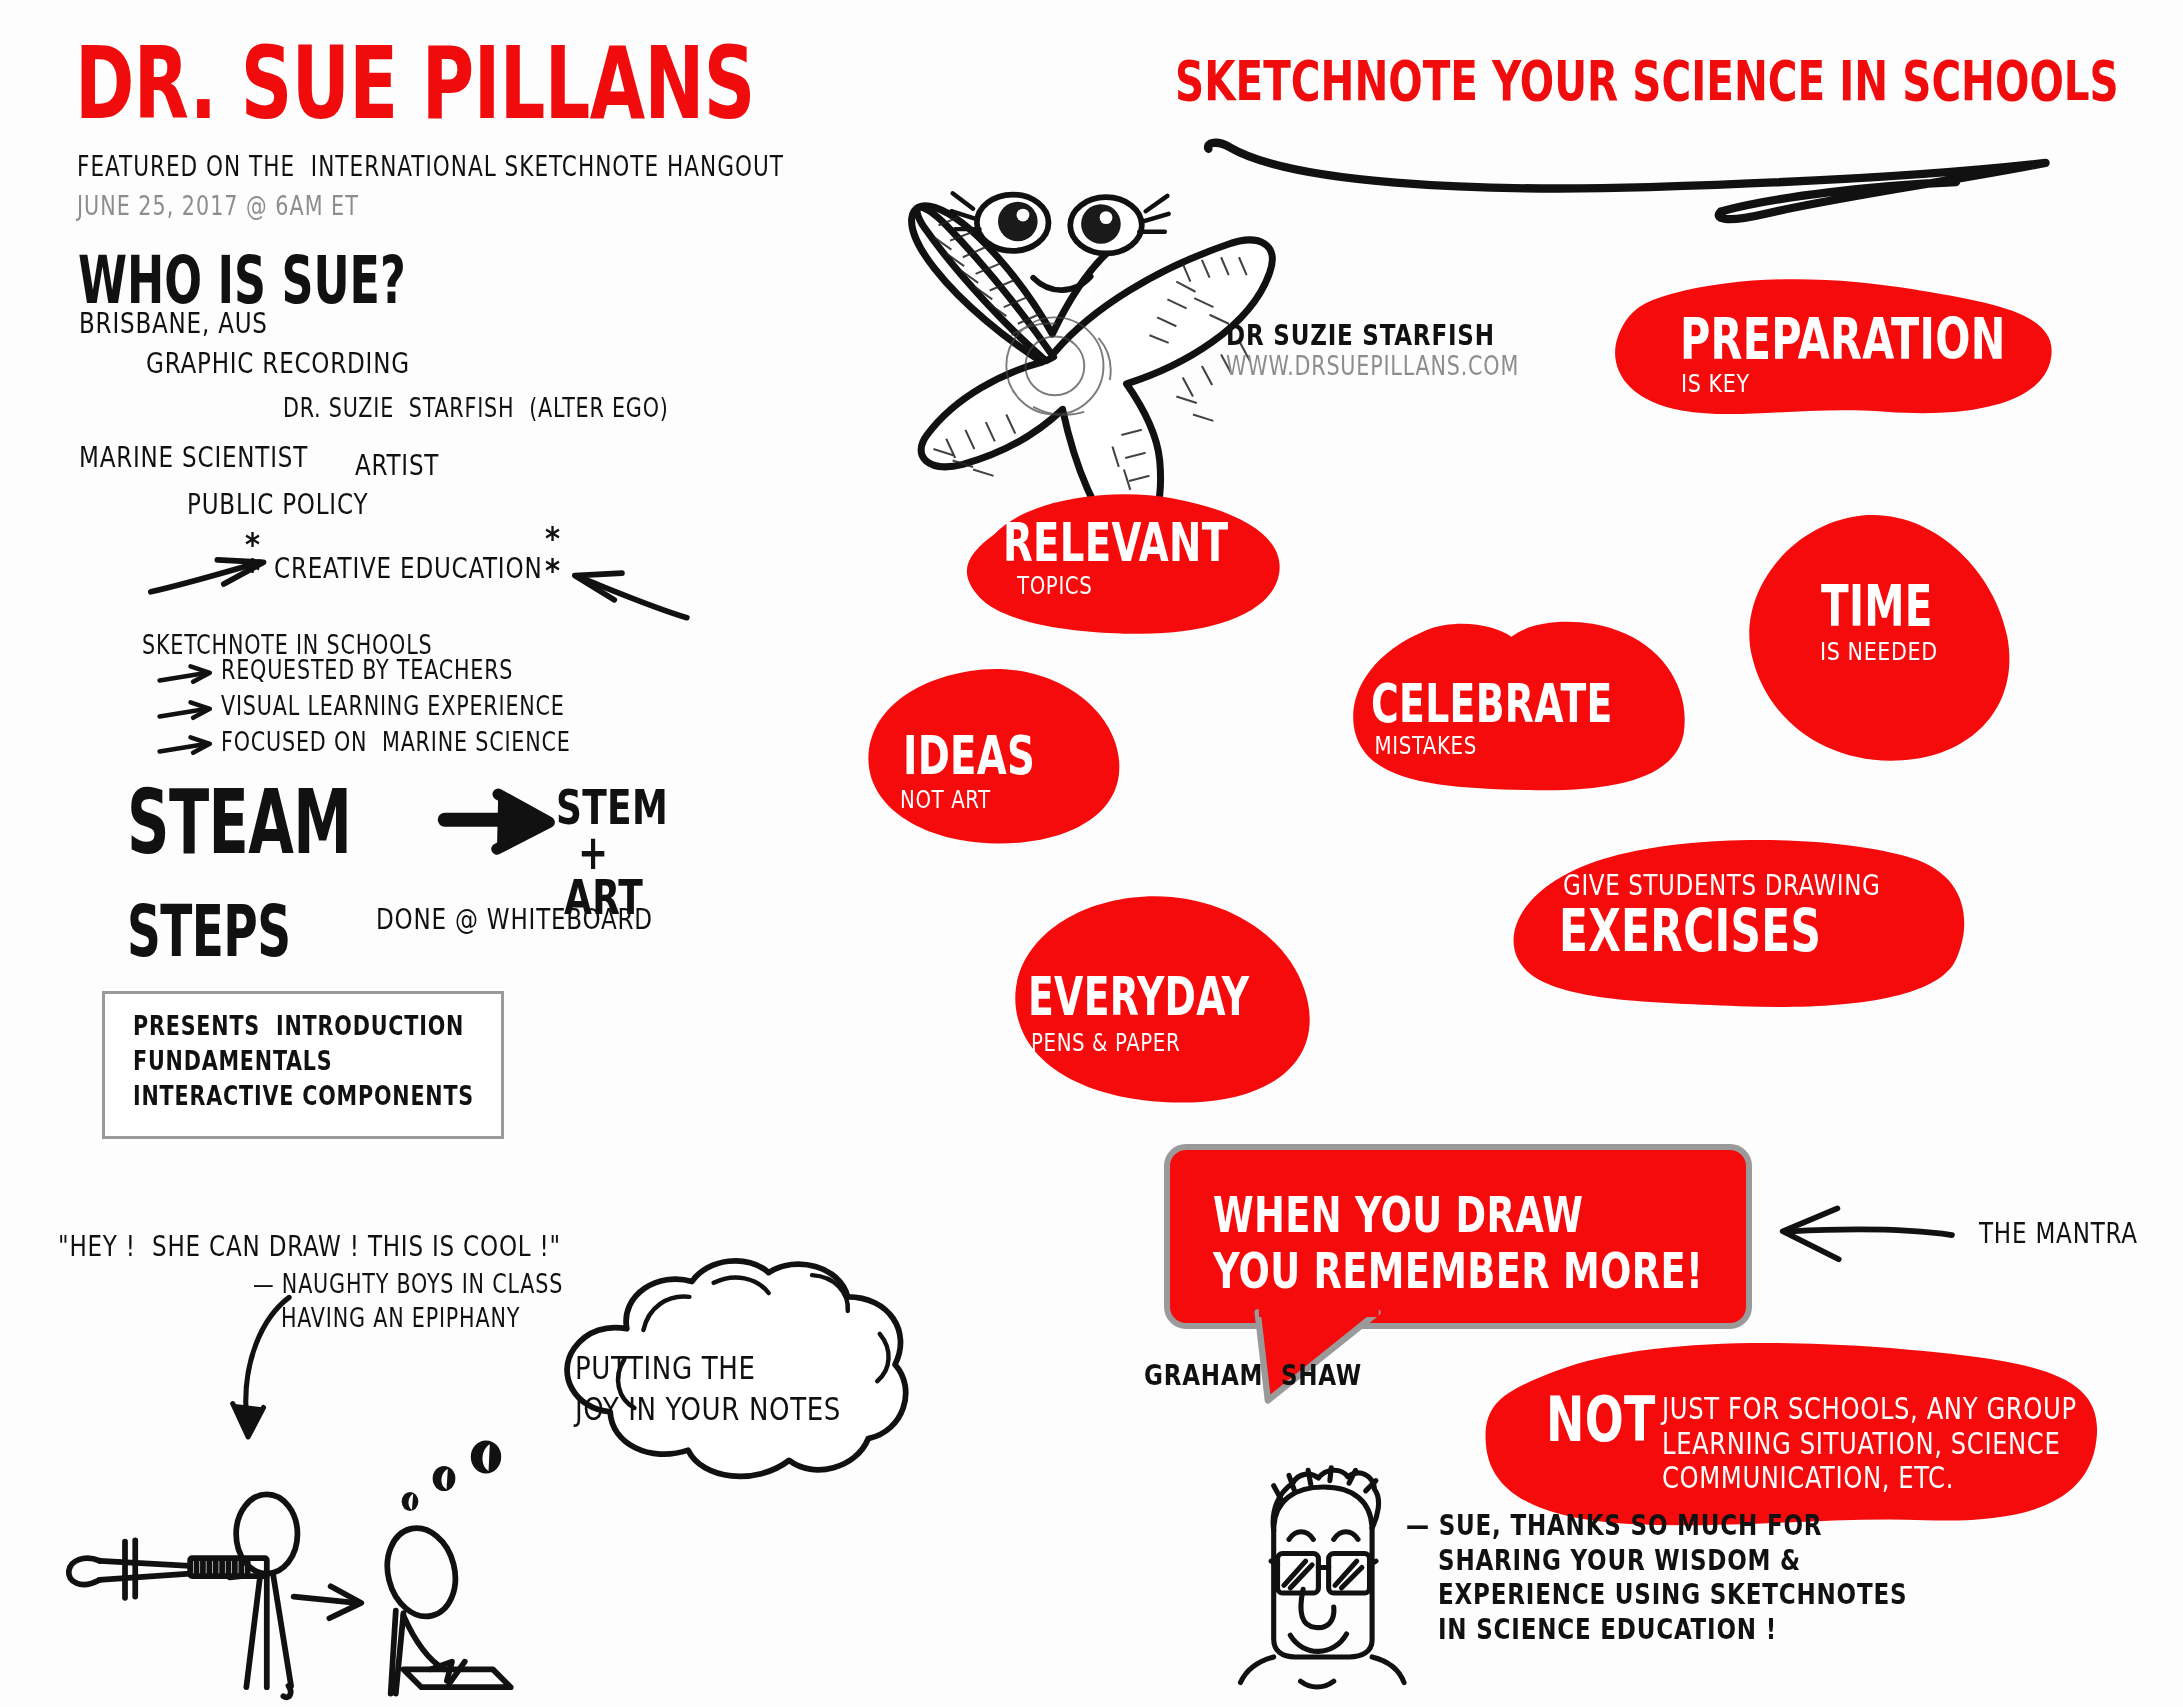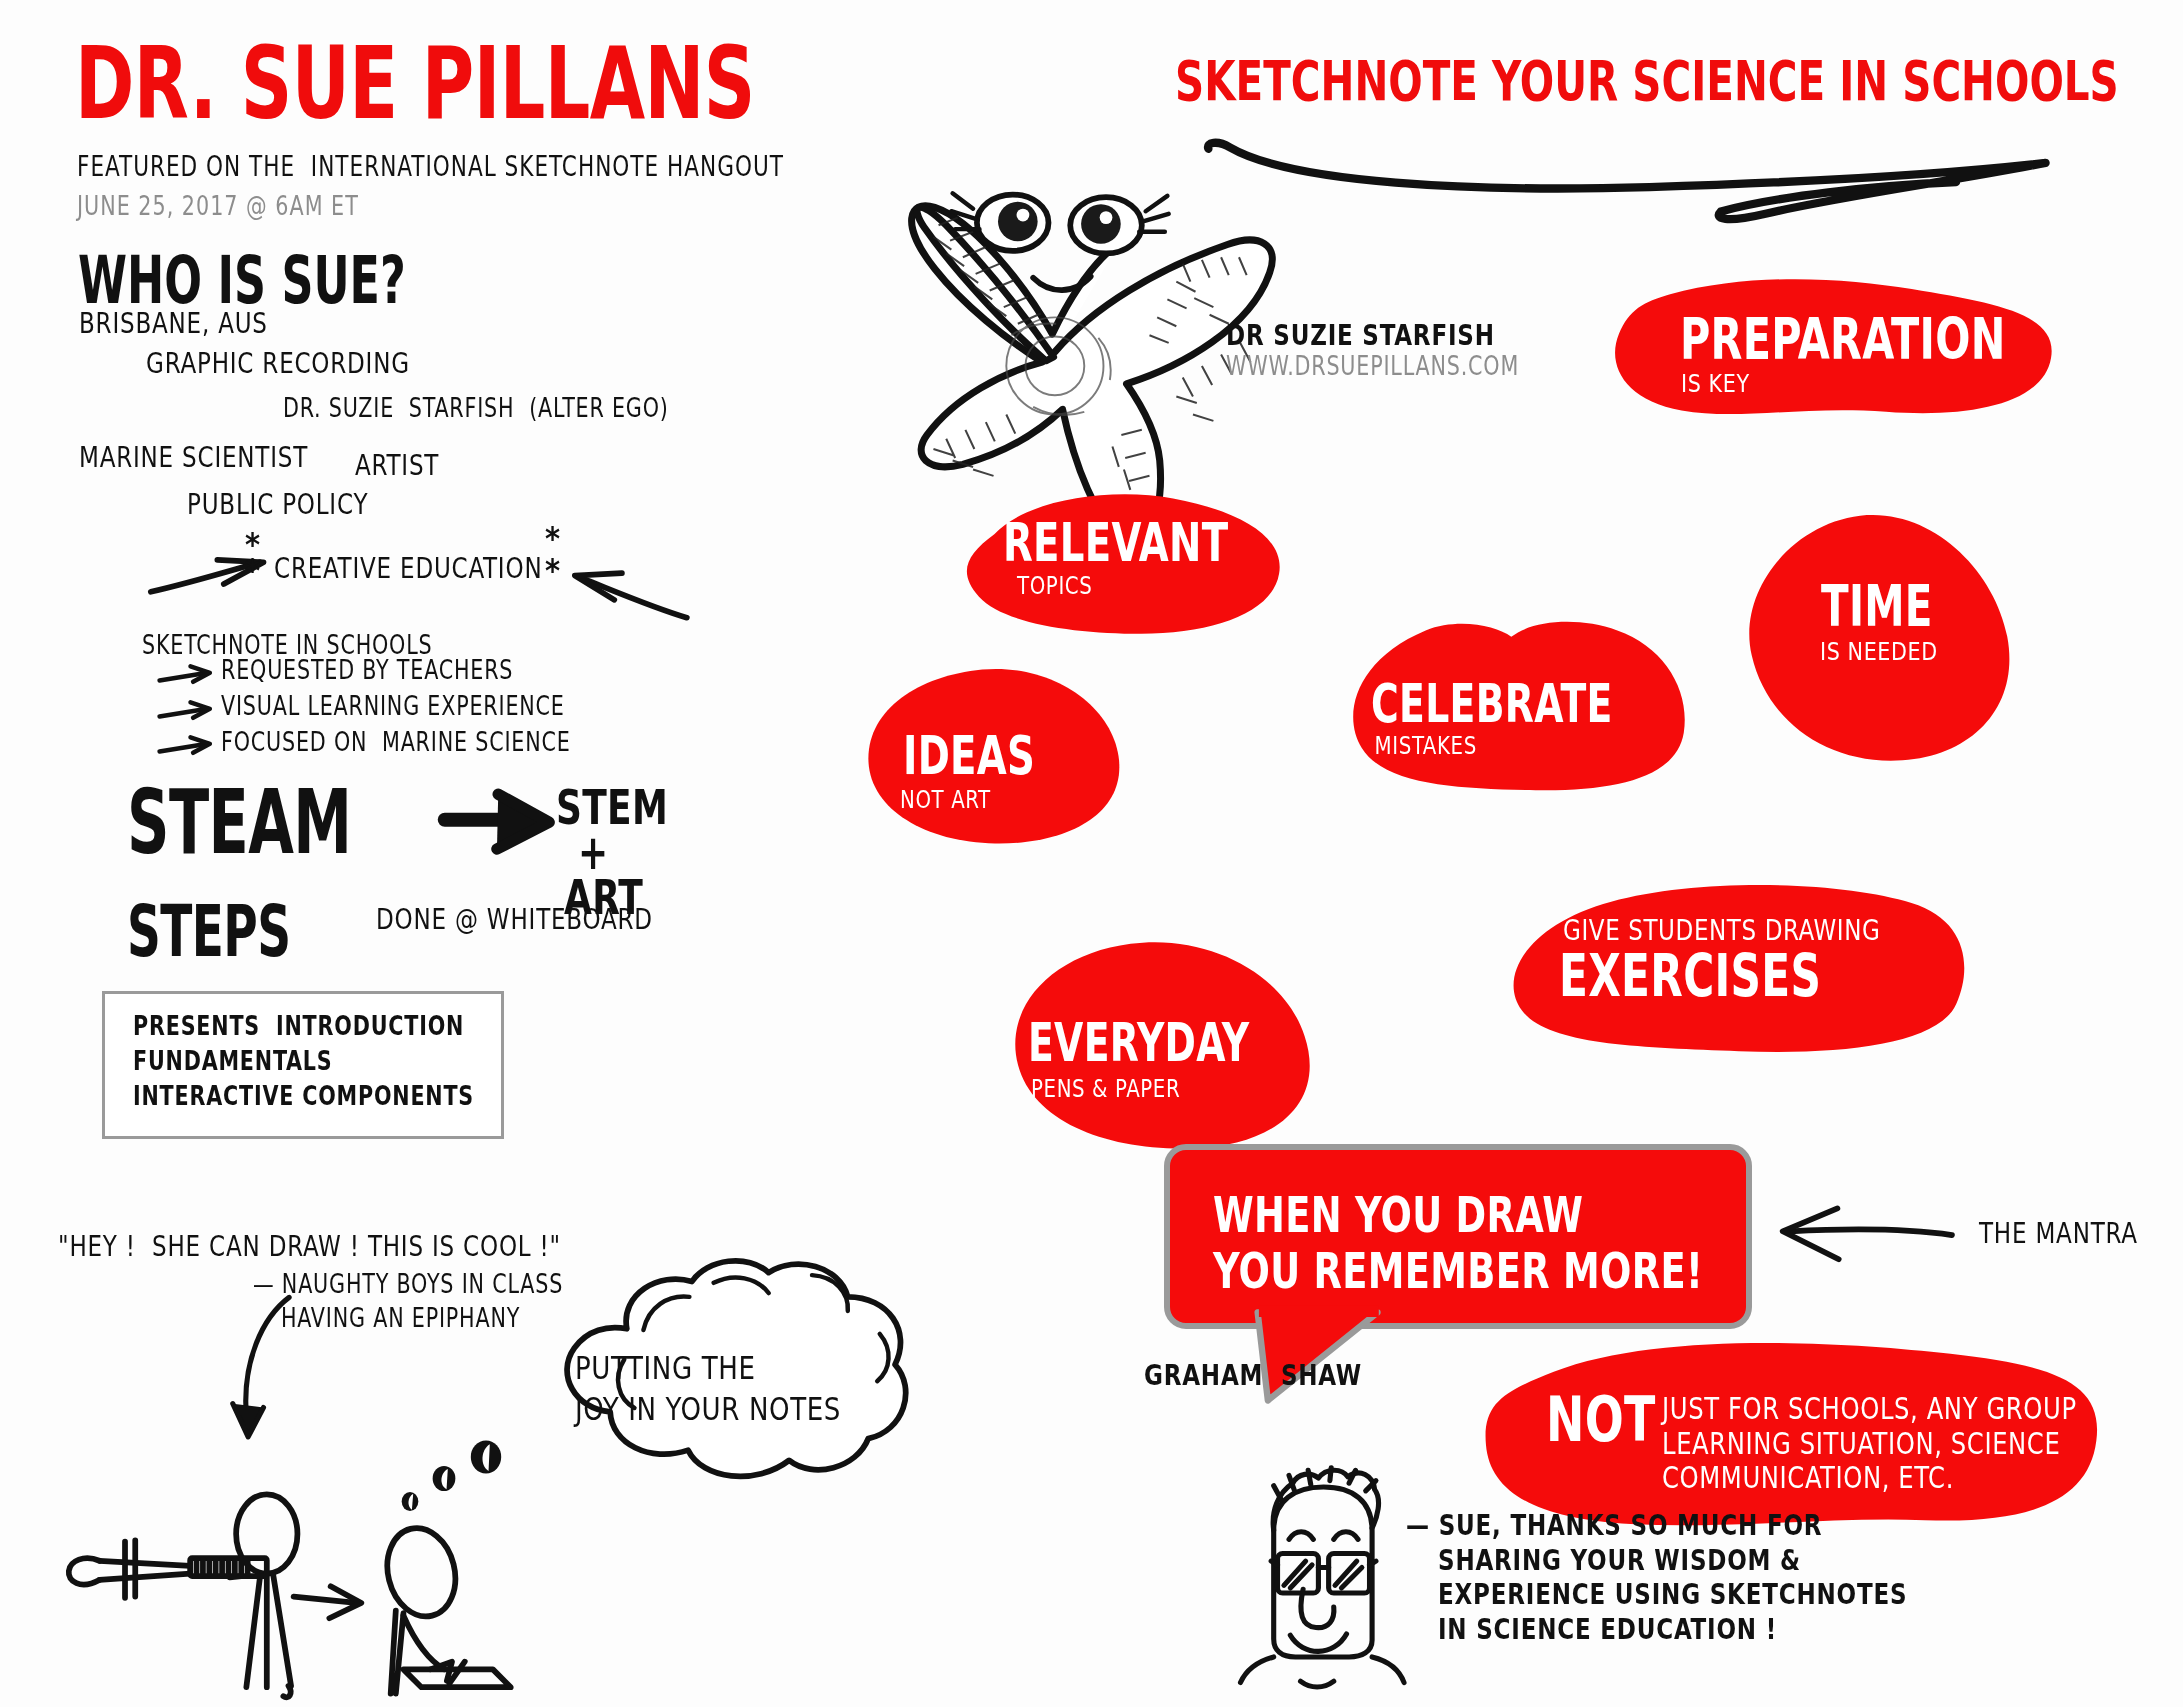--- a/index.html
+++ b/index.html
@@ -280,31 +280,31 @@
 
 <div class="abs" style="left:867px;top:667px;">
   <svg width="256" height="179" viewBox="0 0 400 280">
     <path d="M180,4 C290,-6 386,62 394,146 C402,230 314,278 200,276
              C90,274 4,222 2,146 C0,68 78,14 180,4 Z" fill="#f50b0b"></path>
   </svg>
   <div class="abs hand white blob-txt-big" style="left:36px;top:66px;font-size:43px;">IDEAS</div>
   <div class="abs hand-thin white blob-txt-small" style="left:33px;top:121px;font-size:22px;">NOT ART</div>
 </div>
 
-<div class="abs" style="left:1509px;top:885px;">
+<div class="abs" style="left:1509px;top:840px;">
   <svg width="460" height="179" viewBox="0 0 720 280">
     <path d="M160,26 C300,-12 520,-6 630,28 C716,54 726,128 700,186
              C672,250 520,266 360,260 C200,254 60,250 20,196
              C-18,144 28,62 160,26 Z" fill="#f50b0b"></path>
   </svg>
   <div class="abs hand-thin white blob-txt-small" style="left:54px;top:31px;font-size:25.6px;">GIVE STUDENTS DRAWING</div>
   <div class="abs hand white blob-txt-big" style="left:50px;top:66px;font-size:47px;">EXERCISES</div>
 </div>
 
-<div class="abs" style="left:1009px;top:940px;">
+<div class="abs" style="left:1009px;top:894px;">
   <svg width="320" height="211" viewBox="0 0 500 330">
     <path d="M190,6 C310,-10 430,52 462,150 C496,252 420,322 286,326
              C156,330 38,286 14,196 C-10,106 66,22 190,6 Z" fill="#f50b0b"></path>
   </svg>
   <div class="abs hand white blob-txt-big" style="left:19px;top:82px;font-size:42px;">EVERYDAY</div>
   <div class="abs hand-thin white blob-txt-small" style="left:22px;top:137px;font-size:22px;">PENS &amp; PAPER</div>
 </div>
 
 <div class="bubble" style="left:1164px;top:1144px;width:588px;height:185px;"></div>
 <div class="abs" style="left:1250px;top:1311px;">

